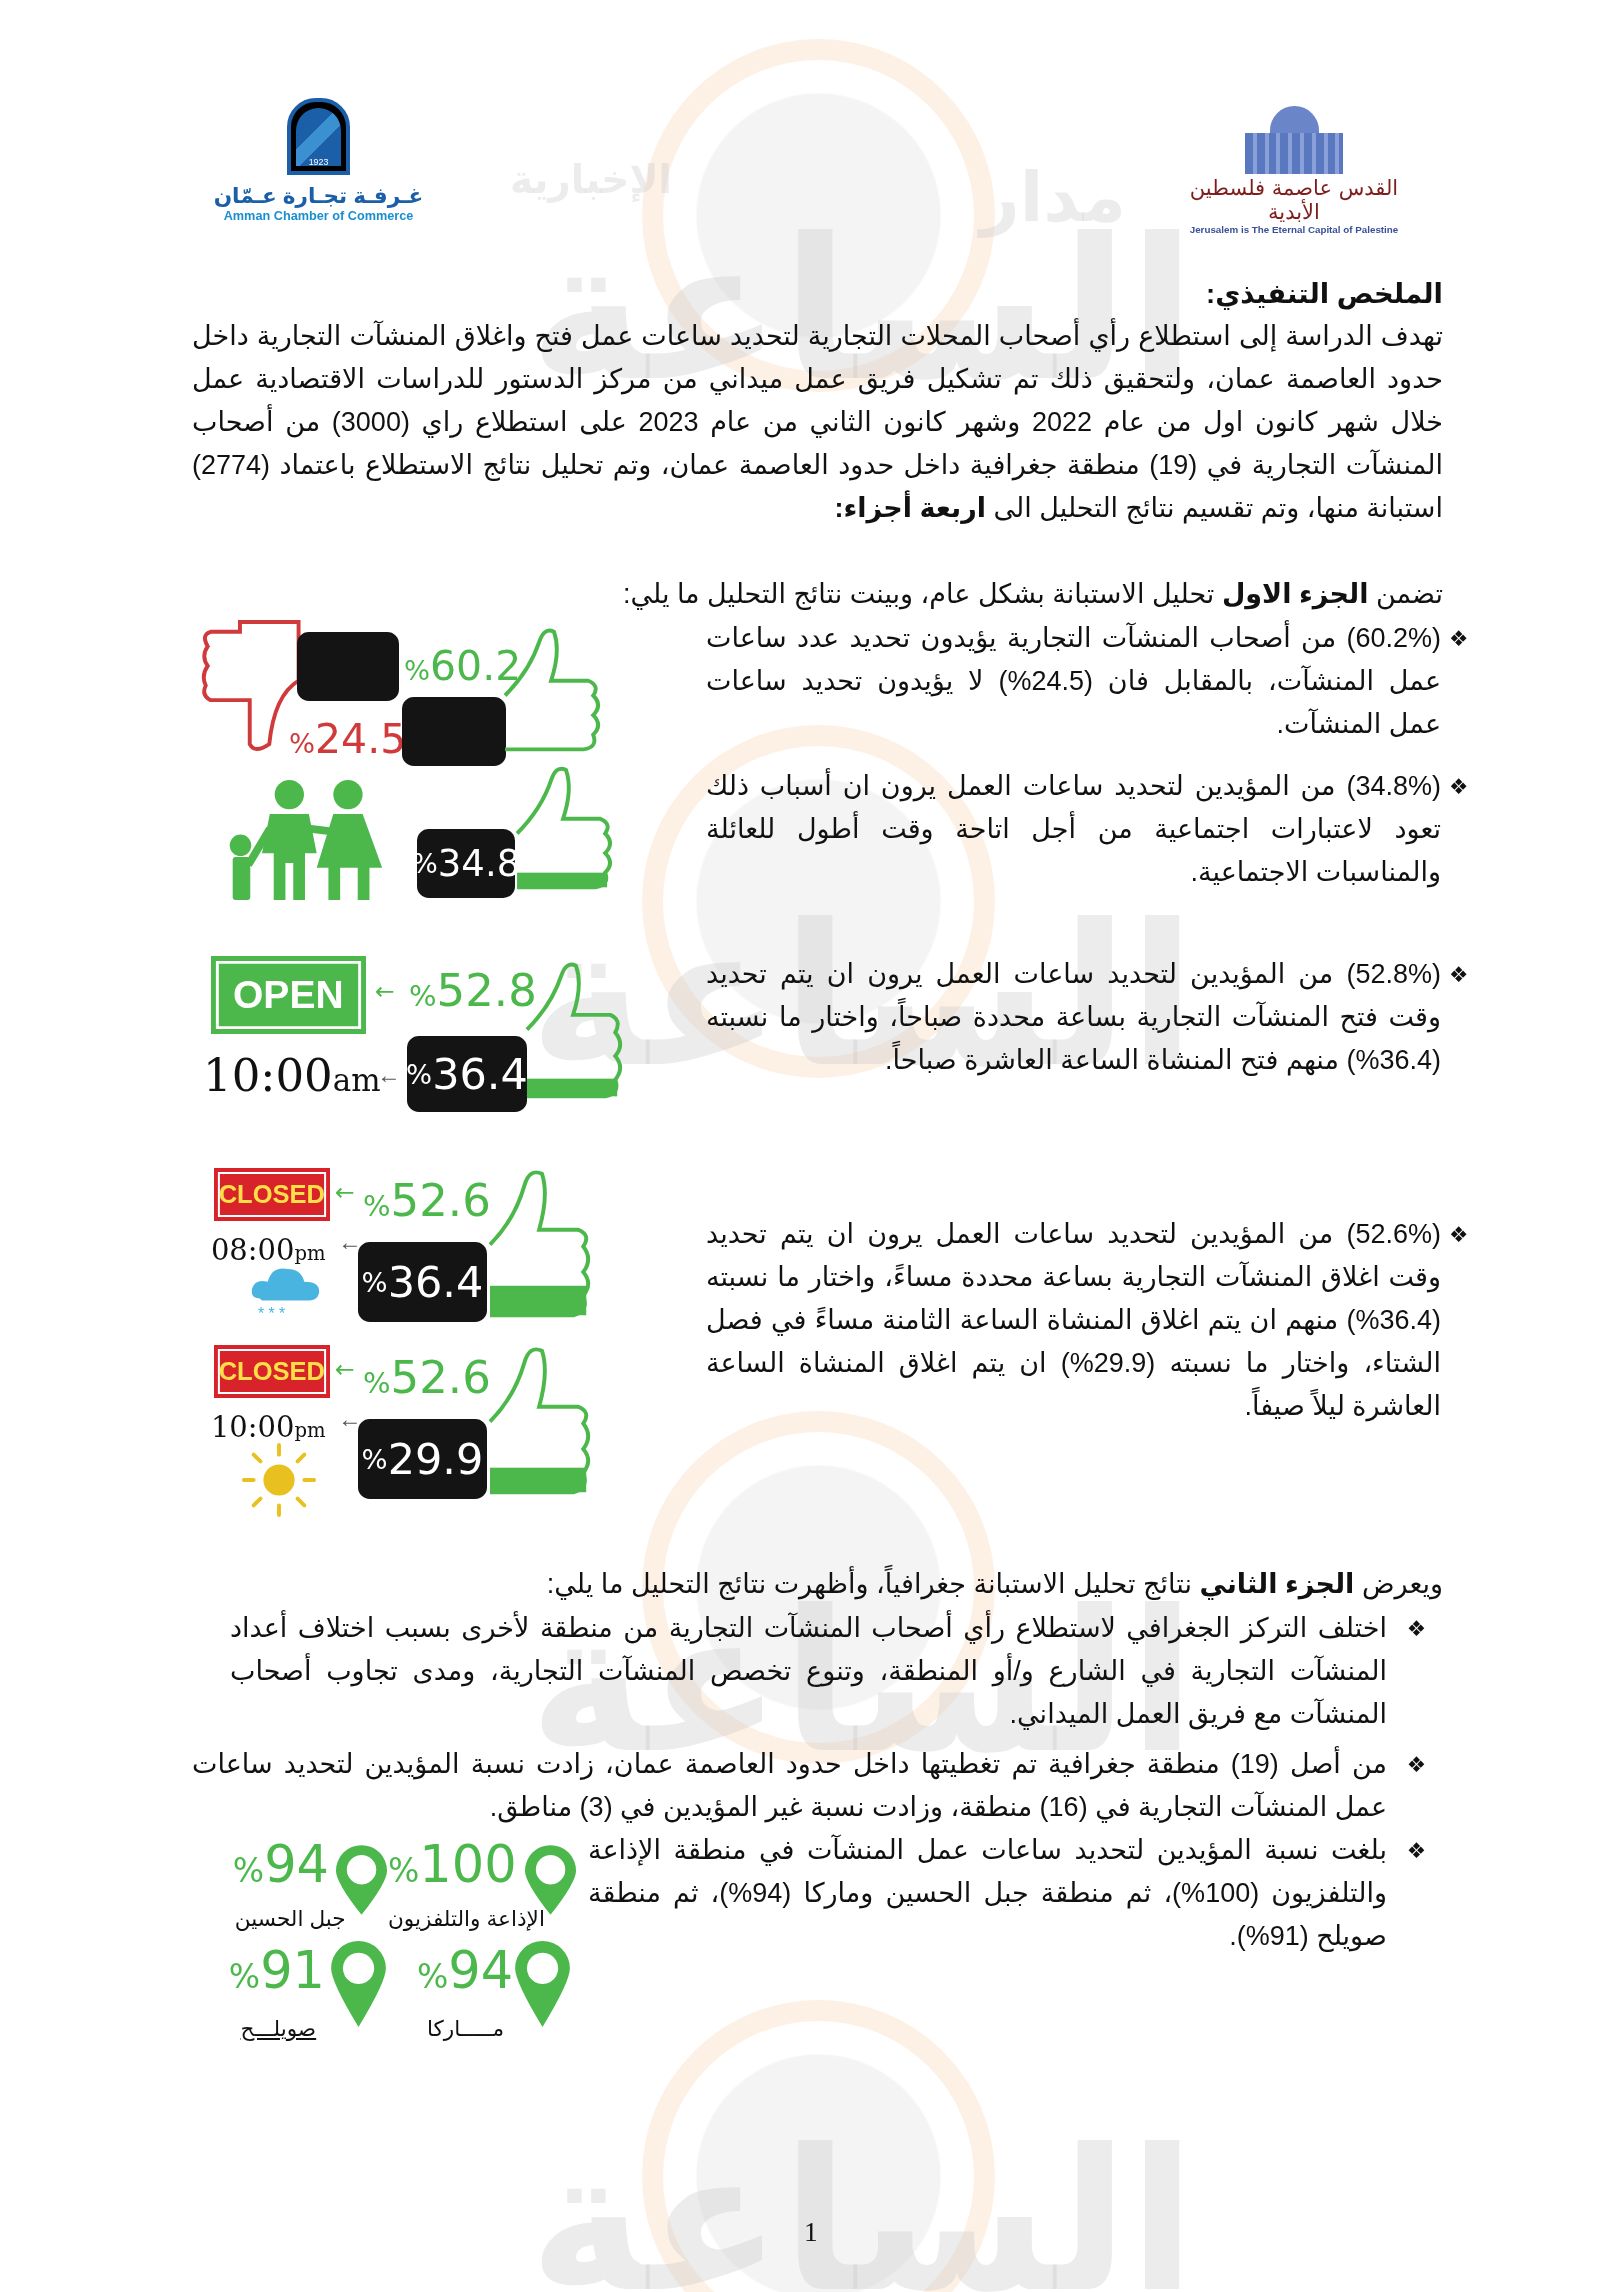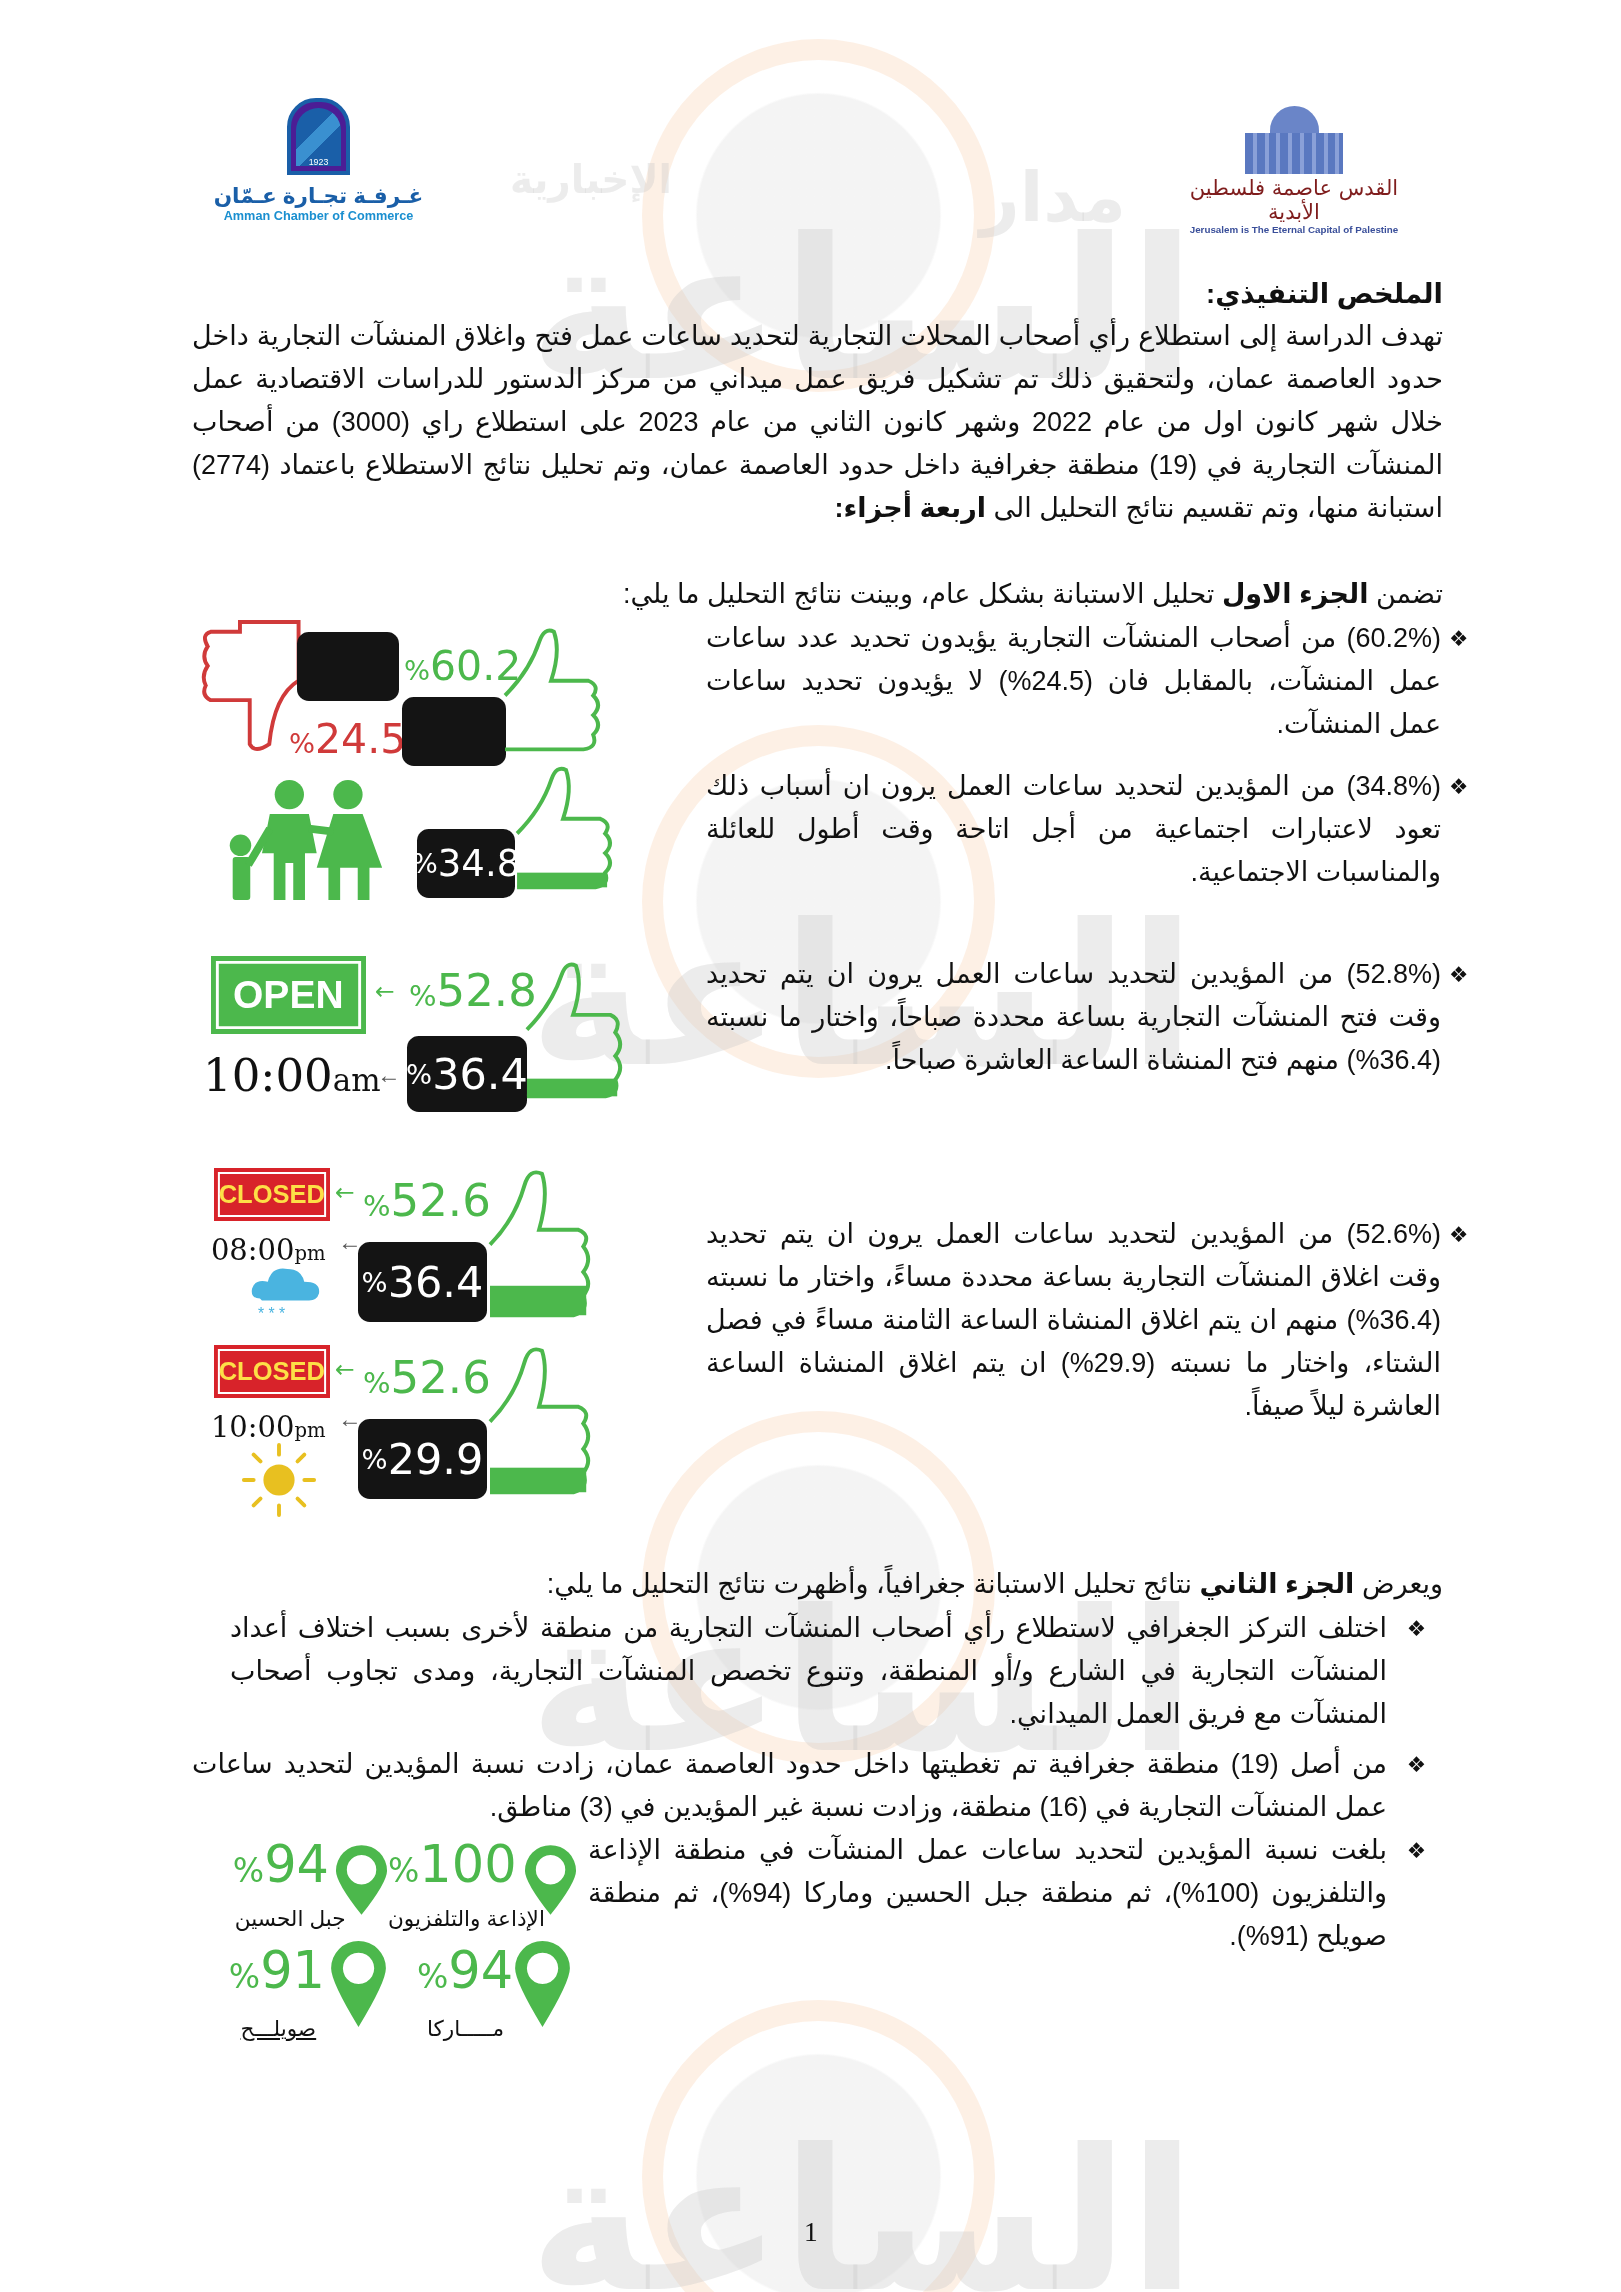--- a/index.html
+++ b/index.html
@@ -6,21 +6,21 @@
   body { width:1621px; height:2293px; position:relative; overflow:hidden;
          font-family:"Liberation Sans", "DejaVu Sans", sans-serif; color:#111; }
   .wm { position:absolute; pointer-events:none; }
   .wm-clock { width:353px; height:353px; border-radius:50%;
               border:21.6px solid rgba(245,170,110,0.18); box-sizing:border-box;
               background:radial-gradient(circle, rgba(235,235,235,0.55) 0 55%, rgba(255,255,255,0) 56%); }
   .wm-text { color:rgba(200,200,200,0.35); font-weight:bold; direction:rtl; }
   .logo { position:absolute; text-align:center; }
   .logo-acc { left:201px; top:98px; width:235px; }
   .arch { width:55px; height:69px; margin:0 auto; border:4.9px solid #1a5fa8; border-bottom-width:4.9px;
-          border-radius:29px 29px 0 0; position:relative; background:#4c1d95; }
+          border-radius:29px 29px 0 0; position:relative; background:#000000; }
   .arch-inner { position:absolute; left:4.9px; right:4.9px; top:5.9px; bottom:4.9px; border-radius:23.5px 23.5px 0 0;
                 background:linear-gradient(135deg,#1a5fa8 0 40%,#3a90d0 40% 60%,#1a5fa8 60%); }
   .arch-year { position:absolute; bottom:3.9px; left:0; right:0; font-size:8.8px; color:#fff; }
   .acc-ar { color:#1a5fa8; font-size:21.6px; font-weight:bold; margin-top:7.8px; direction:rtl; letter-spacing:2px; }
   .acc-en { color:#1a8fd0; font-size:12.7px; font-weight:bold; }
   .logo-jer { left:1186px; top:98px; width:216px; }
   .dome { width:49px; height:27.4px; margin:0 auto; background:#6a85c8; border-radius:24.5px 24.5px 0 0; margin-top:7.8px; }
   .bld { width:98px; height:41px; margin:0 auto; background:repeating-linear-gradient(90deg,#5a78c0 0 7.8px,#8aa0d8 7.8px 11.8px); }
   .jer-ar { color:#7f1d1d; font-size:21px; font-family:"DejaVu Serif", serif; direction:rtl; margin-top:2px; }
   .jer-en { color:#3a4f9a; font-size:9.8px; font-weight:bold; }

